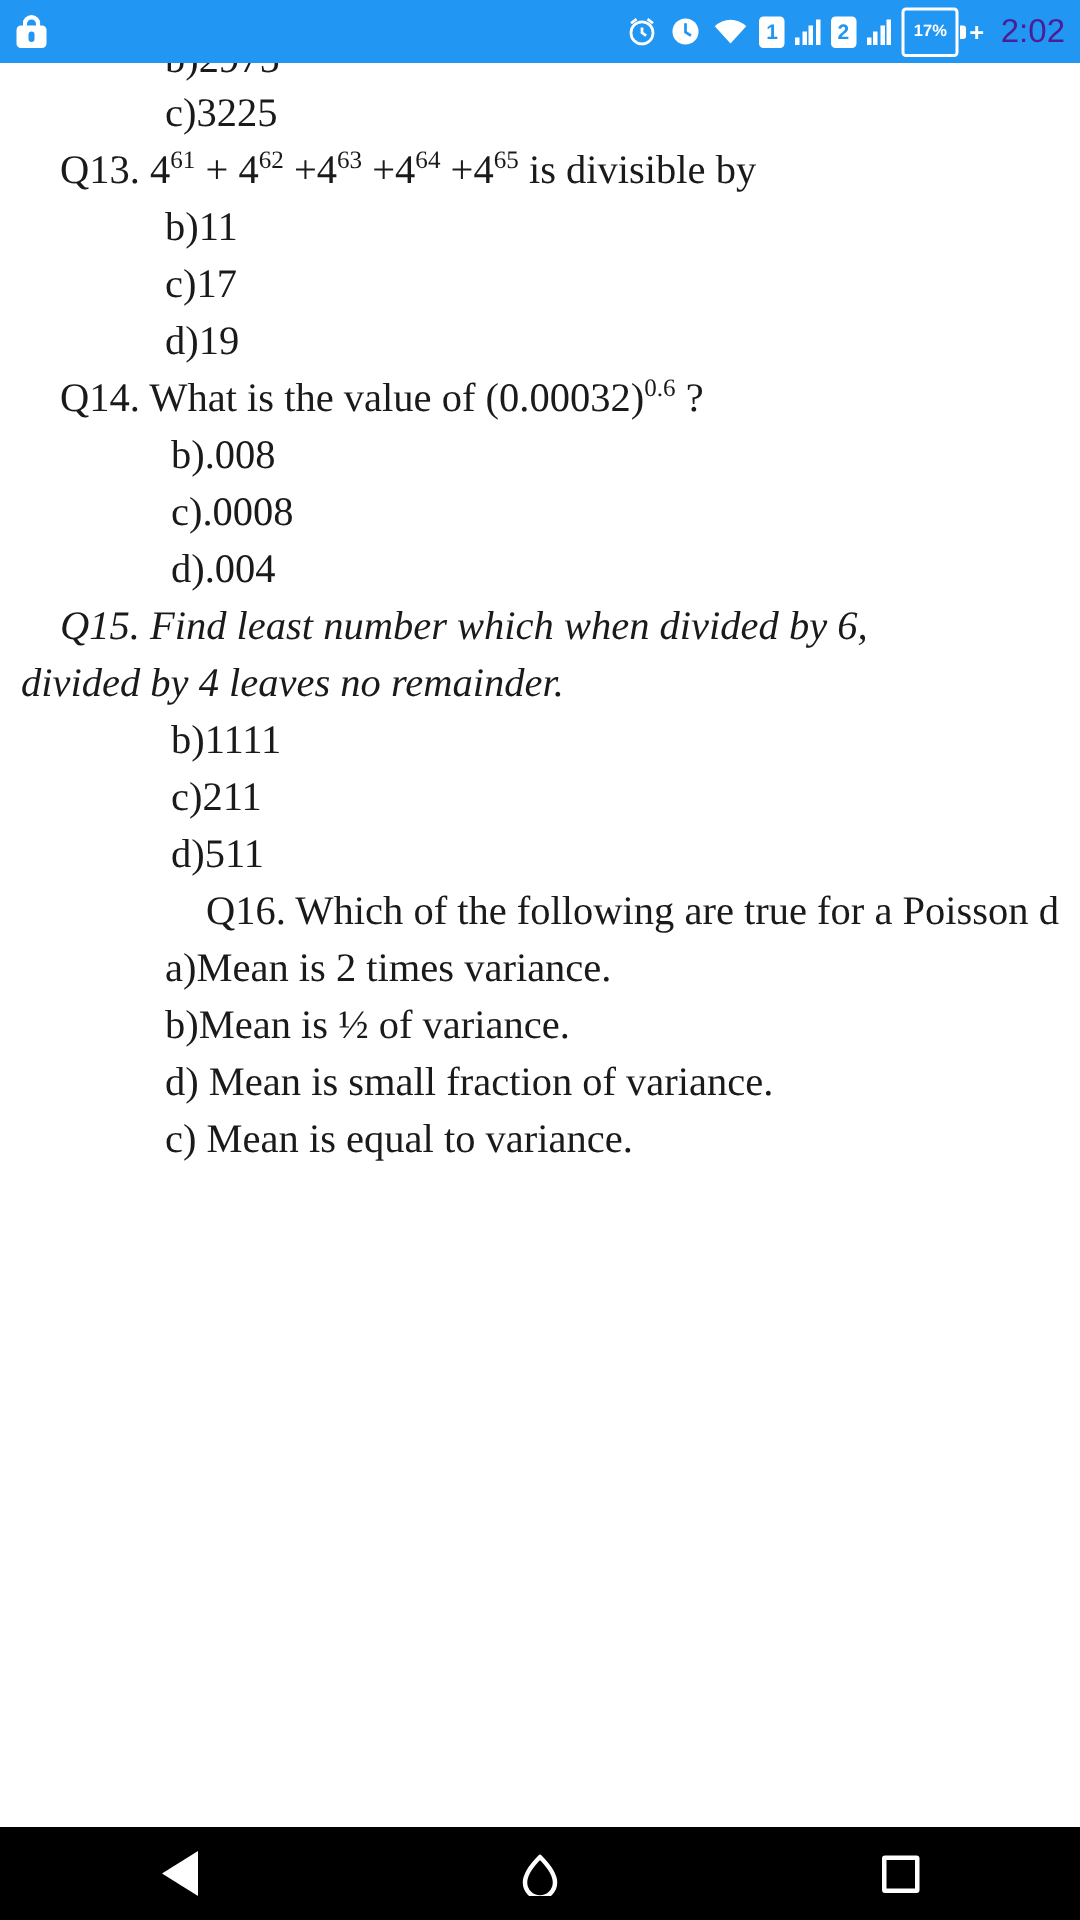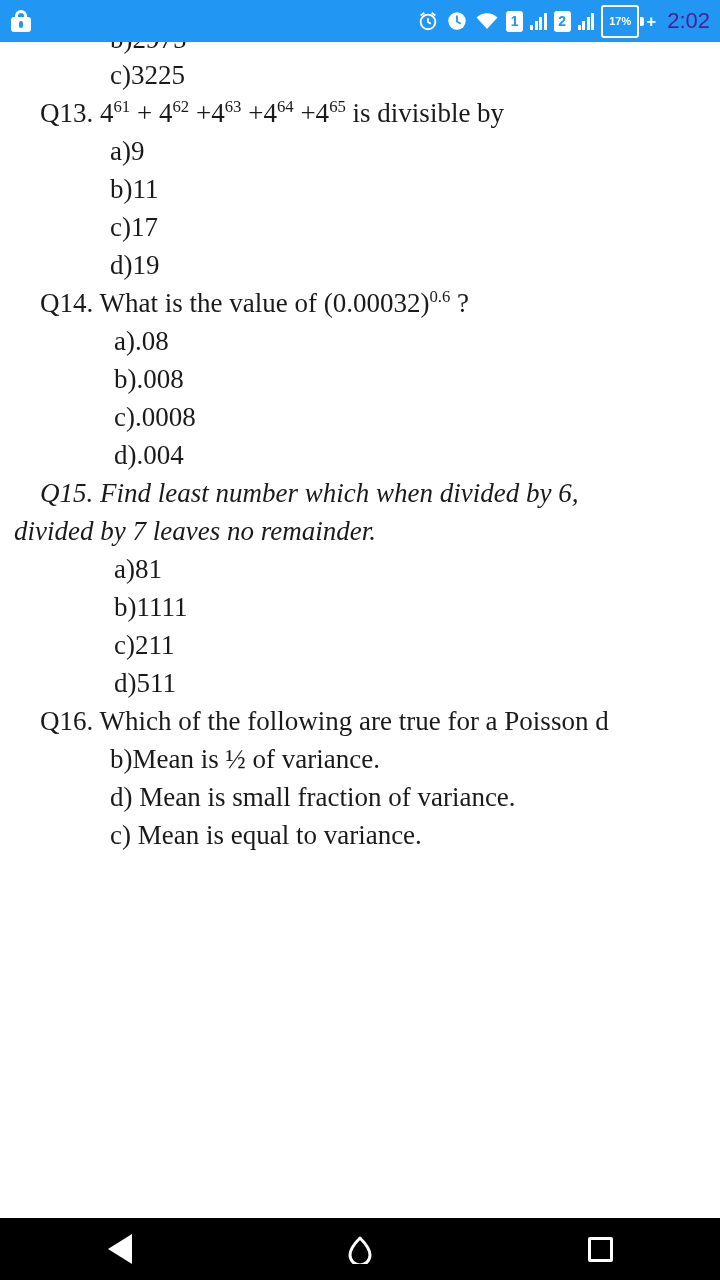--- a/index.html
+++ b/index.html
@@ -160,21 +160,21 @@
   .qline { padding-left: 26px; }
   .qbody {
     padding-left: 26px;
     text-align: justify;
     padding-right: 6px;
     font-style: italic;
   }
   .qbody .second { padding-left: 0; }
   .nowrap { white-space: nowrap; text-align: right; }
   sup { font-size: 0.62em; vertical-align: super; line-height: 0; }
-  .q16 { white-space: nowrap; overflow: hidden; }
+  .q16 { white-space: nowrap; overflow: hidden; text-align: right; }
 
   
   .nav-bar {
     position: absolute;
     left: 0; top: 1218px;
     width: 720px; height: 62px;
     background: #000;
     display: flex;
     align-items: center;
     justify-content: space-around;
@@ -266,46 +266,44 @@
       <span class="nowrap">
         <span>Q13.</span>
         <span>4</span><sup>61</sup>
         <span>+ 4</span><sup>62</sup>
         <span>+4</span><sup>63</sup>
         <span>+4</span><sup>64</sup>
         <span>+4</span><sup>65</sup>
         <span>is divisible by</span>
       </span>
     </div>
-    <div class="opt">a)9</div>
     <div class="opt">b)11</div>
     <div class="opt">c)17</div>
     <div class="opt">d)19</div>
 
     <div class="qline">
       <span class="nowrap">
         <span>Q14. What is the value of (0.00032)</span><sup>0.6</sup>
         <span>?</span>
       </span>
     </div>
-    <div class="opt-wide">a).08</div>
     <div class="opt-wide">b).008</div>
     <div class="opt-wide">c).0008</div>
     <div class="opt-wide">d).004</div>
 
     <div class="qbody">
       <div>Q15. Find least number which when divided by 6,</div>
-      <div class="second" style="margin-left:-26px;">divided by 7 leaves no remainder.</div>
+      <div class="second" style="margin-left:-26px;">divided by 4 leaves no remainder.</div>
     </div>
-    <div class="opt-wide">a)81</div>
     <div class="opt-wide">b)1111</div>
     <div class="opt-wide">c)211</div>
     <div class="opt-wide">d)511</div>
 
     <div class="qline q16">Q16. Which of the following are true for a Poisson d</div>
+    <div class="opt">a)Mean is 2 times variance.</div>
     <div class="opt">b)Mean is ½ of variance.</div>
     <div class="opt">d) Mean is small fraction of variance.</div>
     <div class="opt">c) Mean is equal to variance.</div>
 
   </div>
 </div>
 
 <div class="nav-bar">
   <div class="nav-btn">
     <span class="tri-back"></span>

